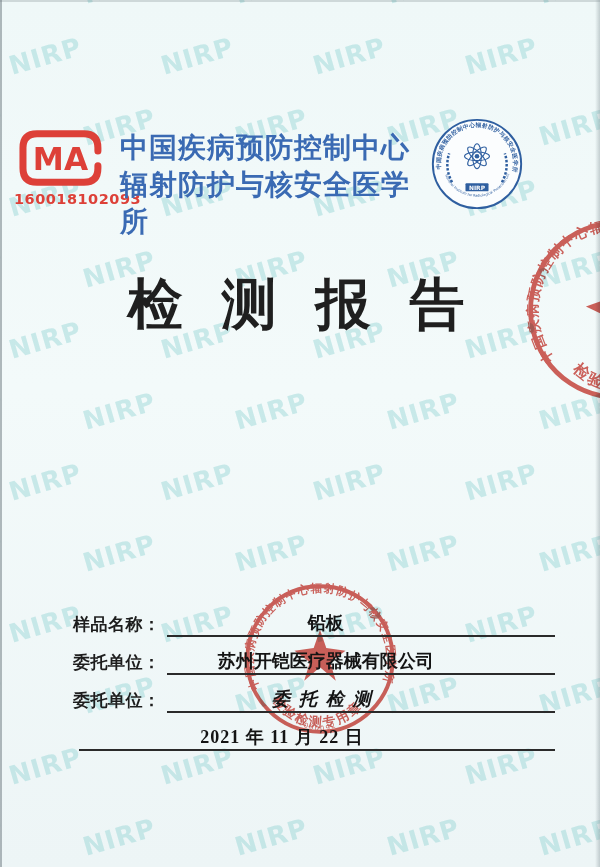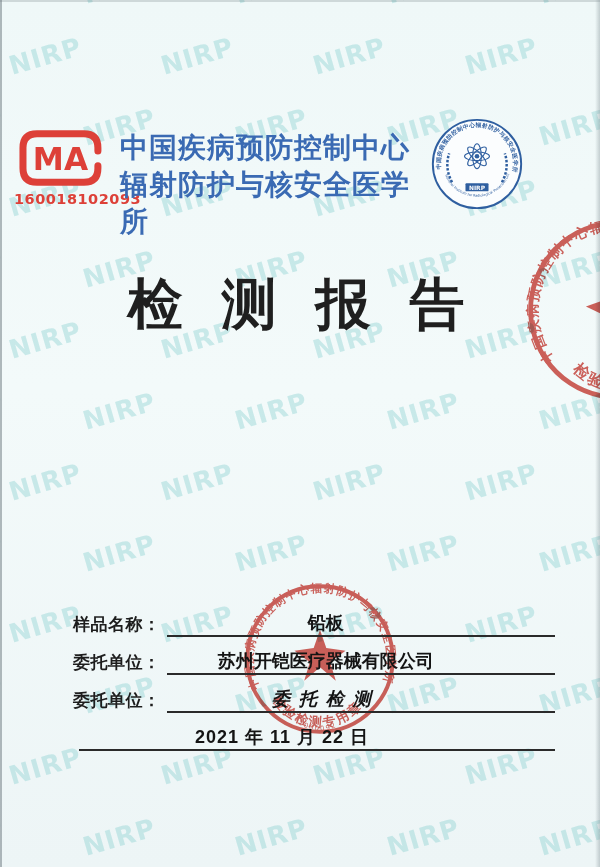--- a/index.html
+++ b/index.html
@@ -39,21 +39,21 @@
   .stamp-corner{left:523px;top:215px;transform:rotate(-12deg);}
   .stamp-center{left:241px;top:580px;}
   
   .form{position:absolute;left:73px;top:599px;width:482px;}
   .frow{display:flex;align-items:flex-end;height:38px;}
   .flabel{flex:0 0 auto;font-size:17px;font-weight:600;color:#1d1d1d;padding-bottom:1px;
        letter-spacing:.5px;}
   .fline{flex:1 1 auto;margin-left:6px;border-bottom:2px solid #2a2a2a;text-align:center;
        padding-right:70px;font-size:18px;color:#141414;font-weight:600;line-height:24px;}
   .fline.spaced{letter-spacing:9px;font-style:italic;}
-  .fline.serif-date{font-family:Liberation Sans, sans-serif;font-weight:600;
+  .fline.serif-date{font-family:Liberation Serif, serif;font-weight:600;
        letter-spacing:1px;}
   .hidden-defs{position:absolute;width:0;height:0;overflow:hidden;}
 </style>
 </head>
 <body>
 
 <div class="page">
 
   <div class="wm-layer">
       <span class="wm" style="left: -70px; top: -30px;">NIRP</span>

